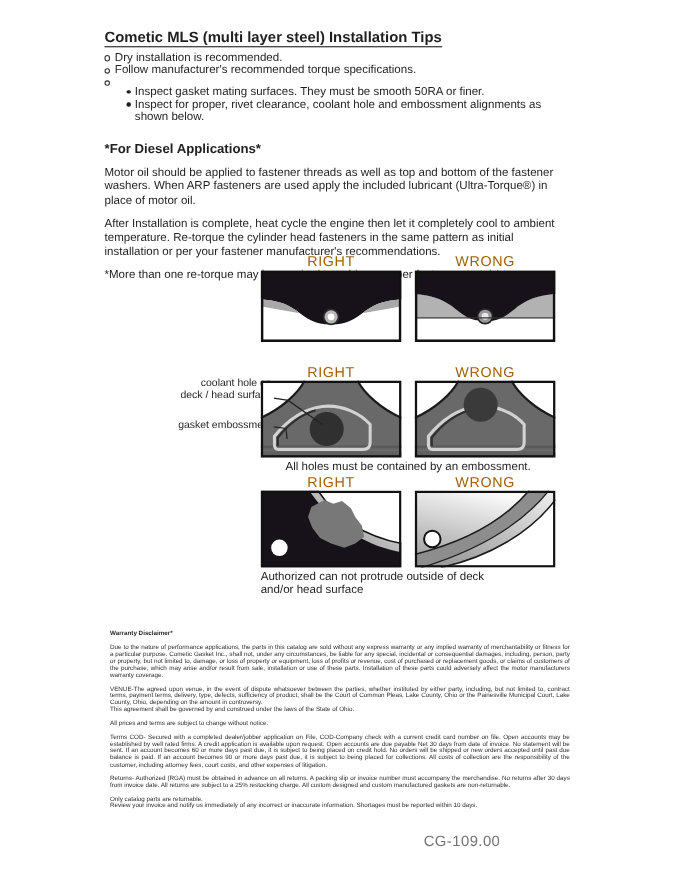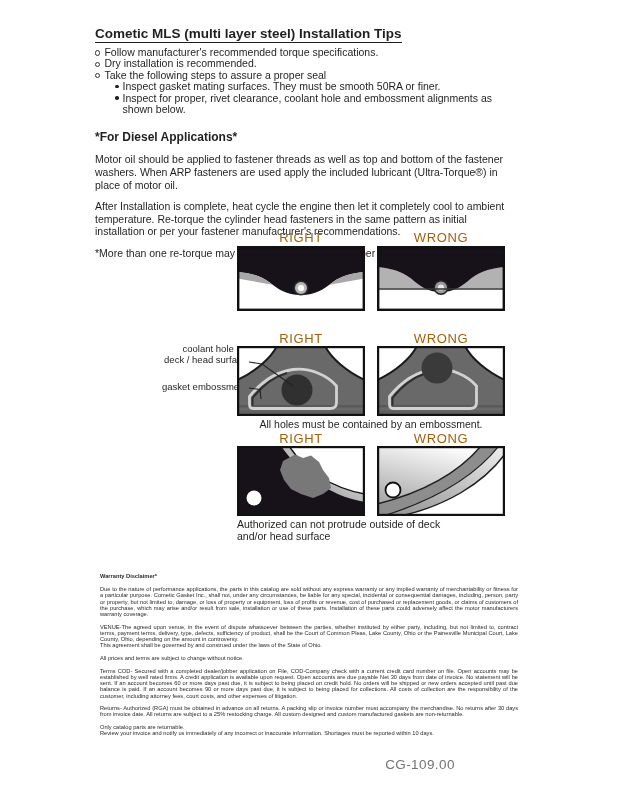--- a/index.html
+++ b/index.html
@@ -40,29 +40,28 @@
 </style>
 </head>
 <body>
 
 <div class="page">
 
   <div class="intro">
     <h1 class="title"><span>Cometic MLS (multi layer steel) Installation Tips</span></h1>
     <div class="tip-row">
       <span class="obullet"></span>
-      <span>Follow manufacturer's recommended torque specifications.</span>
+      <span>Dry installation is recommended.</span>
     </div>
     <div class="tip-row">
       <span class="obullet"></span>
-      <span>Dry installation is recommended.</span>
+      <span>Follow manufacturer's recommended torque specifications.</span>
     </div>
     <div class="tip-row">
       <span class="obullet"></span>
-      <span>Take the following steps to assure a proper seal</span>
     </div>
     <div class="tip-row sub-row">
       <span class="fbullet"></span>
       <span>Inspect gasket mating surfaces.  They must be smooth 50RA or finer.</span>
     </div>
     <div class="tip-row sub-row">
       <span class="fbullet"></span>
       <span>Inspect for proper, rivet clearance, coolant hole and embossment alignments as shown below.</span>
     </div>
 

